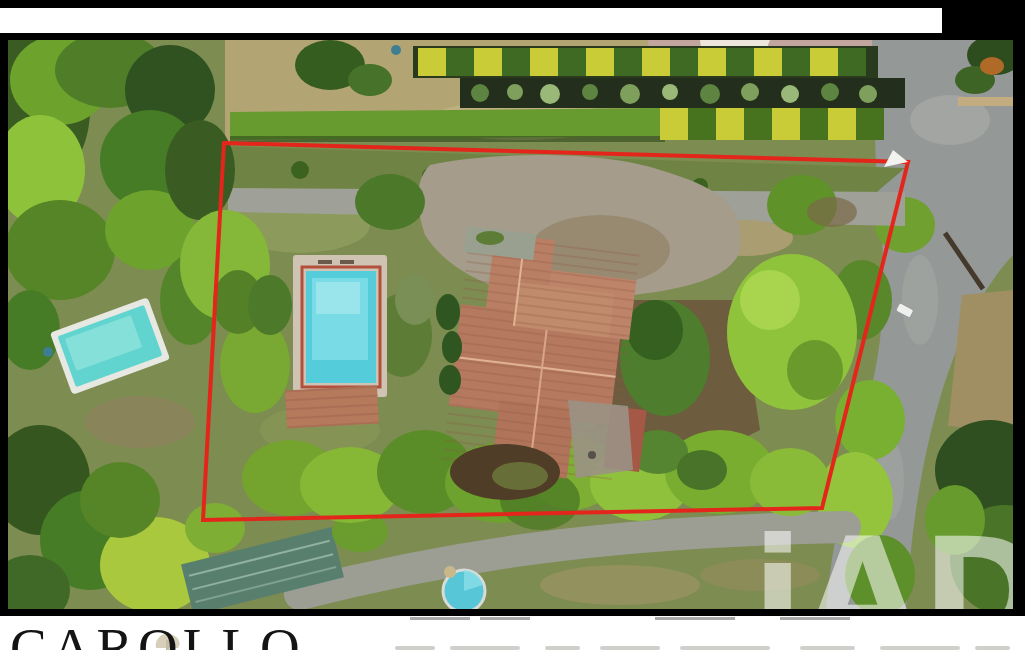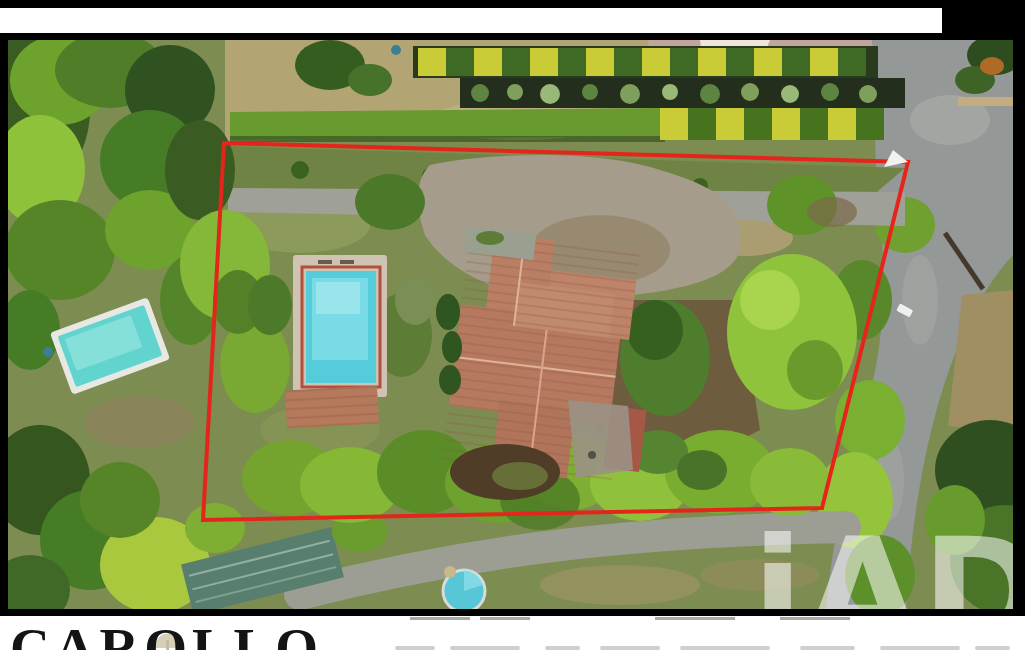--- a/index.html
+++ b/index.html
@@ -7,21 +7,21 @@
        font-family:"Liberation Sans",sans-serif;}
   .abs{position:absolute;}
   #top-bar{left:0;top:0;width:1025px;height:8px;background:var(--frame-black,#000);}
   #top-band{left:0;top:8px;width:942px;height:25px;background:var(--band-white,#fff);}
   #top-band-right{left:942px;top:8px;width:83px;height:25px;background:#000;}
   #top-line{left:0;top:33px;width:1025px;height:7px;background:#000;}
   #left-border{left:0;top:33px;width:8px;height:583px;background:#000;}
   #right-border{left:1013px;top:33px;width:12px;height:583px;background:#000;}
   #photo{left:8px;top:40px;width:1005px;height:569px;overflow:hidden;background:#c2410c;}
   #bottom-line{left:0;top:609px;width:1025px;height:7px;background:#000;}
-  #bottom-band{left:0;top:616px;width:1025px;height:34px;background:var(--band-white,#fff);overflow:hidden;font-weight:bold;}
+  #bottom-band{left:0;top:616px;width:1025px;height:34px;background:var(--band-white,#fff);overflow:hidden;}
   #watermark{left:744px;top:478px;font-family:"DejaVu Sans",sans-serif;
      font-weight:bold;font-size:150px;line-height:1;letter-spacing:1px;
      color:var(--watermark-white,#fff);opacity:.55;user-select:none;}
   #agency{left:10px;top:4px;font-family:"Liberation Serif",serif;
      font-size:55px;line-height:1;letter-spacing:5px;color:#141414;}
   .smudge{position:absolute;background:#cfcfcb;height:4px;border-radius:2px;bottom:0;}
   .dash{position:absolute;background:#6f6f6d;height:3px;top:1px;opacity:.6;}
   #logo-ornament{left:148px;top:14px;width:40px;height:20px;opacity:.8;}
 </style>
 </head>

